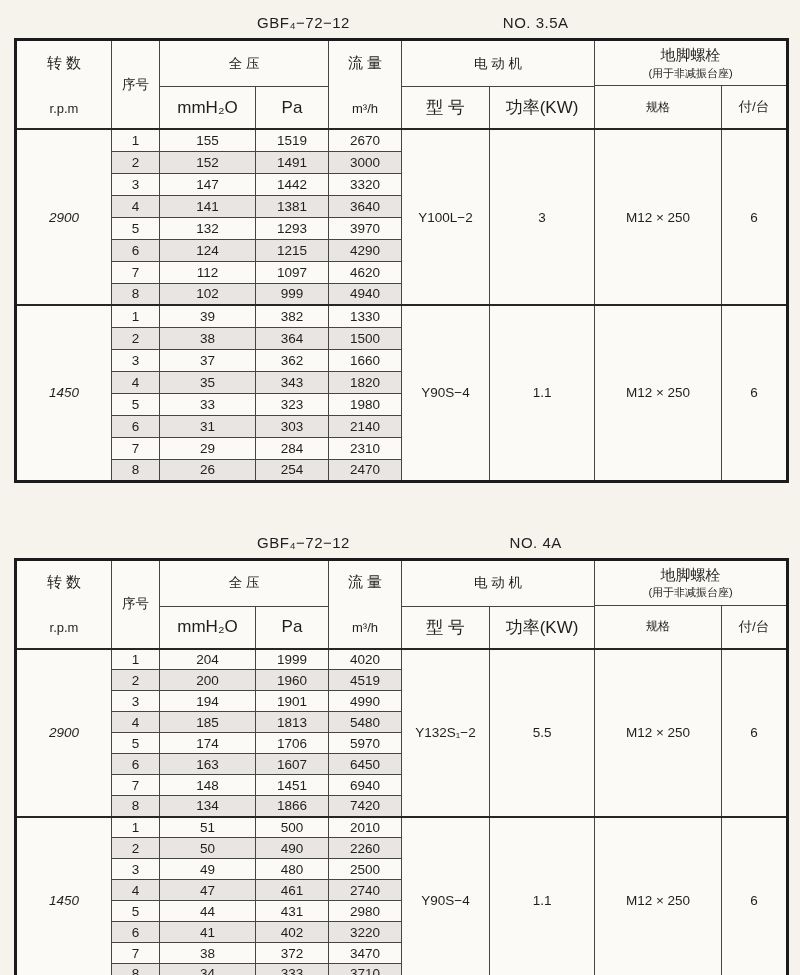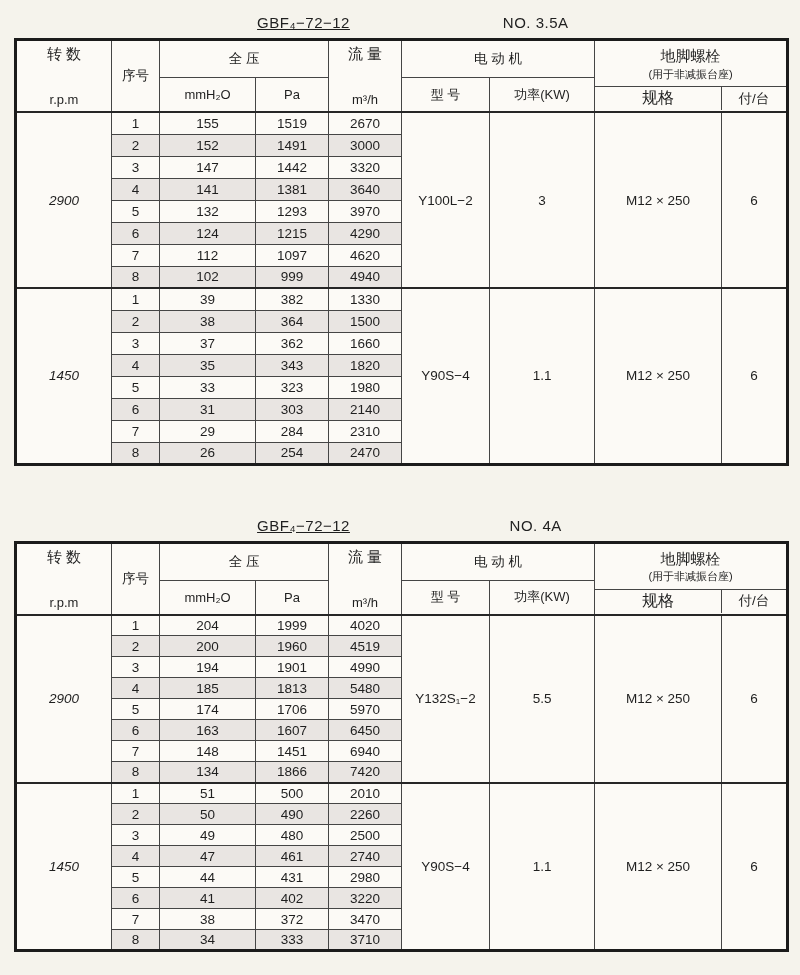--- a/index.html
+++ b/index.html
@@ -8,59 +8,59 @@
     background:#f5f3ec;
     font-family:"Liberation Sans","DejaVu Sans",sans-serif;
     color:#1f1f1f;
   }
   .sheet{width:772px;margin:0 auto;}
   .titles{position:relative;height:30px;}
   .sheet1 .titles{margin-top:8px;}
   .sheet2 .titles{margin-top:45px;}
   .titles .model{
     position:absolute;left:37.5%;transform:translateX(-50%);
-    top:6px;font-size:15px;letter-spacing:.5px;white-space:nowrap;text-decoration:underline;
+    top:6px;font-size:15px;letter-spacing:.5px;white-space:nowrap;
   }
   .titles .size{
     position:absolute;left:65.5%;transform:translateX(-50%);
     top:6px;font-size:15px;letter-spacing:.5px;white-space:nowrap;margin-left:16px;
   }
   table.spec{
     border-collapse:collapse;table-layout:fixed;width:772px;
     background:#fcfaf6;border:3px solid #1b1b1b;
   }
   table.spec td{
     border:1px solid #454545;text-align:center;vertical-align:middle;
     font-size:13.5px;padding:0;overflow:hidden;white-space:nowrap;
   }
   tr.h1{height:37px;}
   tr.h2{height:33px;}
   tr.dr{height:22px;}
   .sheet2 tr.dr{height:21px;}
   tr.gs td{border-top:2px solid #262626;}
   tr.h2 td{border-bottom:2px solid #262626;}
   td.hc{font-size:15px;}
-  tr.h2 td.hc{font-size:13px;}
+  tr.h2 td.hc{font-size:17px;}
   td.hc .flexv{
     display:flex;flex-direction:column;justify-content:space-between;
     height:62px;padding:4px 0;
   }
   td.hc .flexv .cn{font-size:15px;}
   td.hc .flexv .un{font-size:13px;}
   td.bolt-h{border-bottom:2px solid #262626;padding:0;vertical-align:top;}
-  .bolt-wrap{display:flex;flex-direction:column;height:68px;}
+  .bolt-wrap{display:flex;flex-direction:column;height:87px;}
   .bolt-top{
     flex:0 0 44px;display:flex;flex-direction:column;justify-content:center;
     border-bottom:1px solid #454545;line-height:1.35;
   }
   .bolt-top .l1{font-size:15px;}
   .bolt-top .l2{font-size:11px;}
   .bolt-bot{flex:1;display:flex;align-items:stretch;}
   .bolt-bot .spec{flex:0 0 65.8%;border-right:1px solid #454545;
-    display:flex;align-items:center;justify-content:center;font-size:16px;}
+    display:flex;align-items:center;justify-content:center;font-size:12px;}
   .bolt-bot .qty{flex:1;display:flex;align-items:center;justify-content:center;font-size:13.5px;}
   tr.alt td.d{background:#e9e5e2;}
   td.rpm{font-size:14px;font-style:italic;}
   td.m{font-size:13.5px;}
 </style>
 </head>
 <body>
 
 <div class="sheet sheet1">
   <div class="titles">

